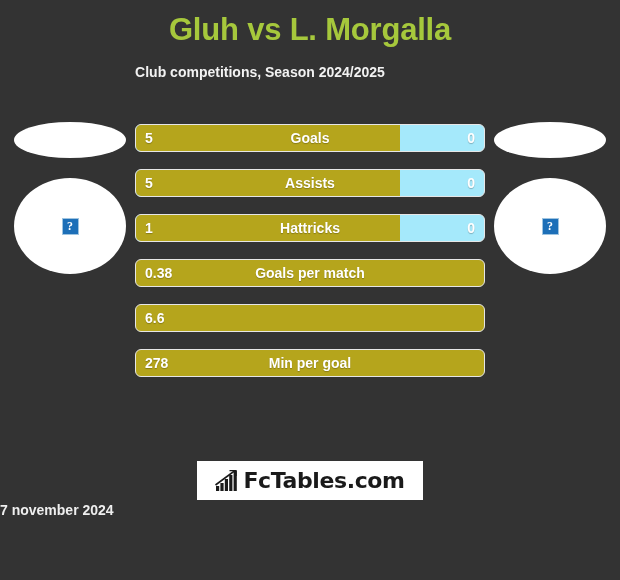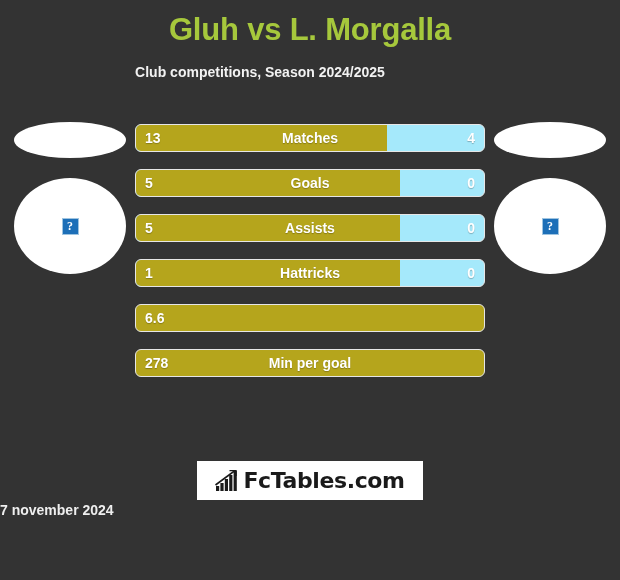--- a/index.html
+++ b/index.html
@@ -209,42 +209,40 @@
 
   <div class="player-slot right">
     <div class="shadow-ellipse"></div>
     <div class="photo-ellipse">
       <div class="broken-img">?</div>
     </div>
   </div>
 
   <div class="stats">
       <div class="stat-row">
-        <div class="bar-home" style="width: 72%;"></div>
-        <div class="val home">13</div>
-        <div class="stat-label">Matches</div>
-        <div class="val away">4</div>
-      </div>
-      <div class="stat-row">
         <div class="bar-home" style="width: 76%;"></div>
         <div class="val home">5</div>
         <div class="stat-label">Goals</div>
         <div class="val away">0</div>
       </div>
       <div class="stat-row">
         <div class="bar-home" style="width: 76%;"></div>
         <div class="val home">5</div>
         <div class="stat-label">Assists</div>
         <div class="val away">0</div>
       </div>
       <div class="stat-row">
         <div class="bar-home" style="width: 76%;"></div>
         <div class="val home">1</div>
         <div class="stat-label">Hattricks</div>
         <div class="val away">0</div>
+      </div>
+      <div class="stat-row single">
+        <div class="val home">0.38</div>
+        <div class="stat-label">Goals per match</div>
       </div>
       <div class="stat-row single">
         <div class="val home">6.6</div>
       </div>
       <div class="stat-row single">
         <div class="val home">278</div>
         <div class="stat-label">Min per goal</div>
       </div>
     </div>
 

